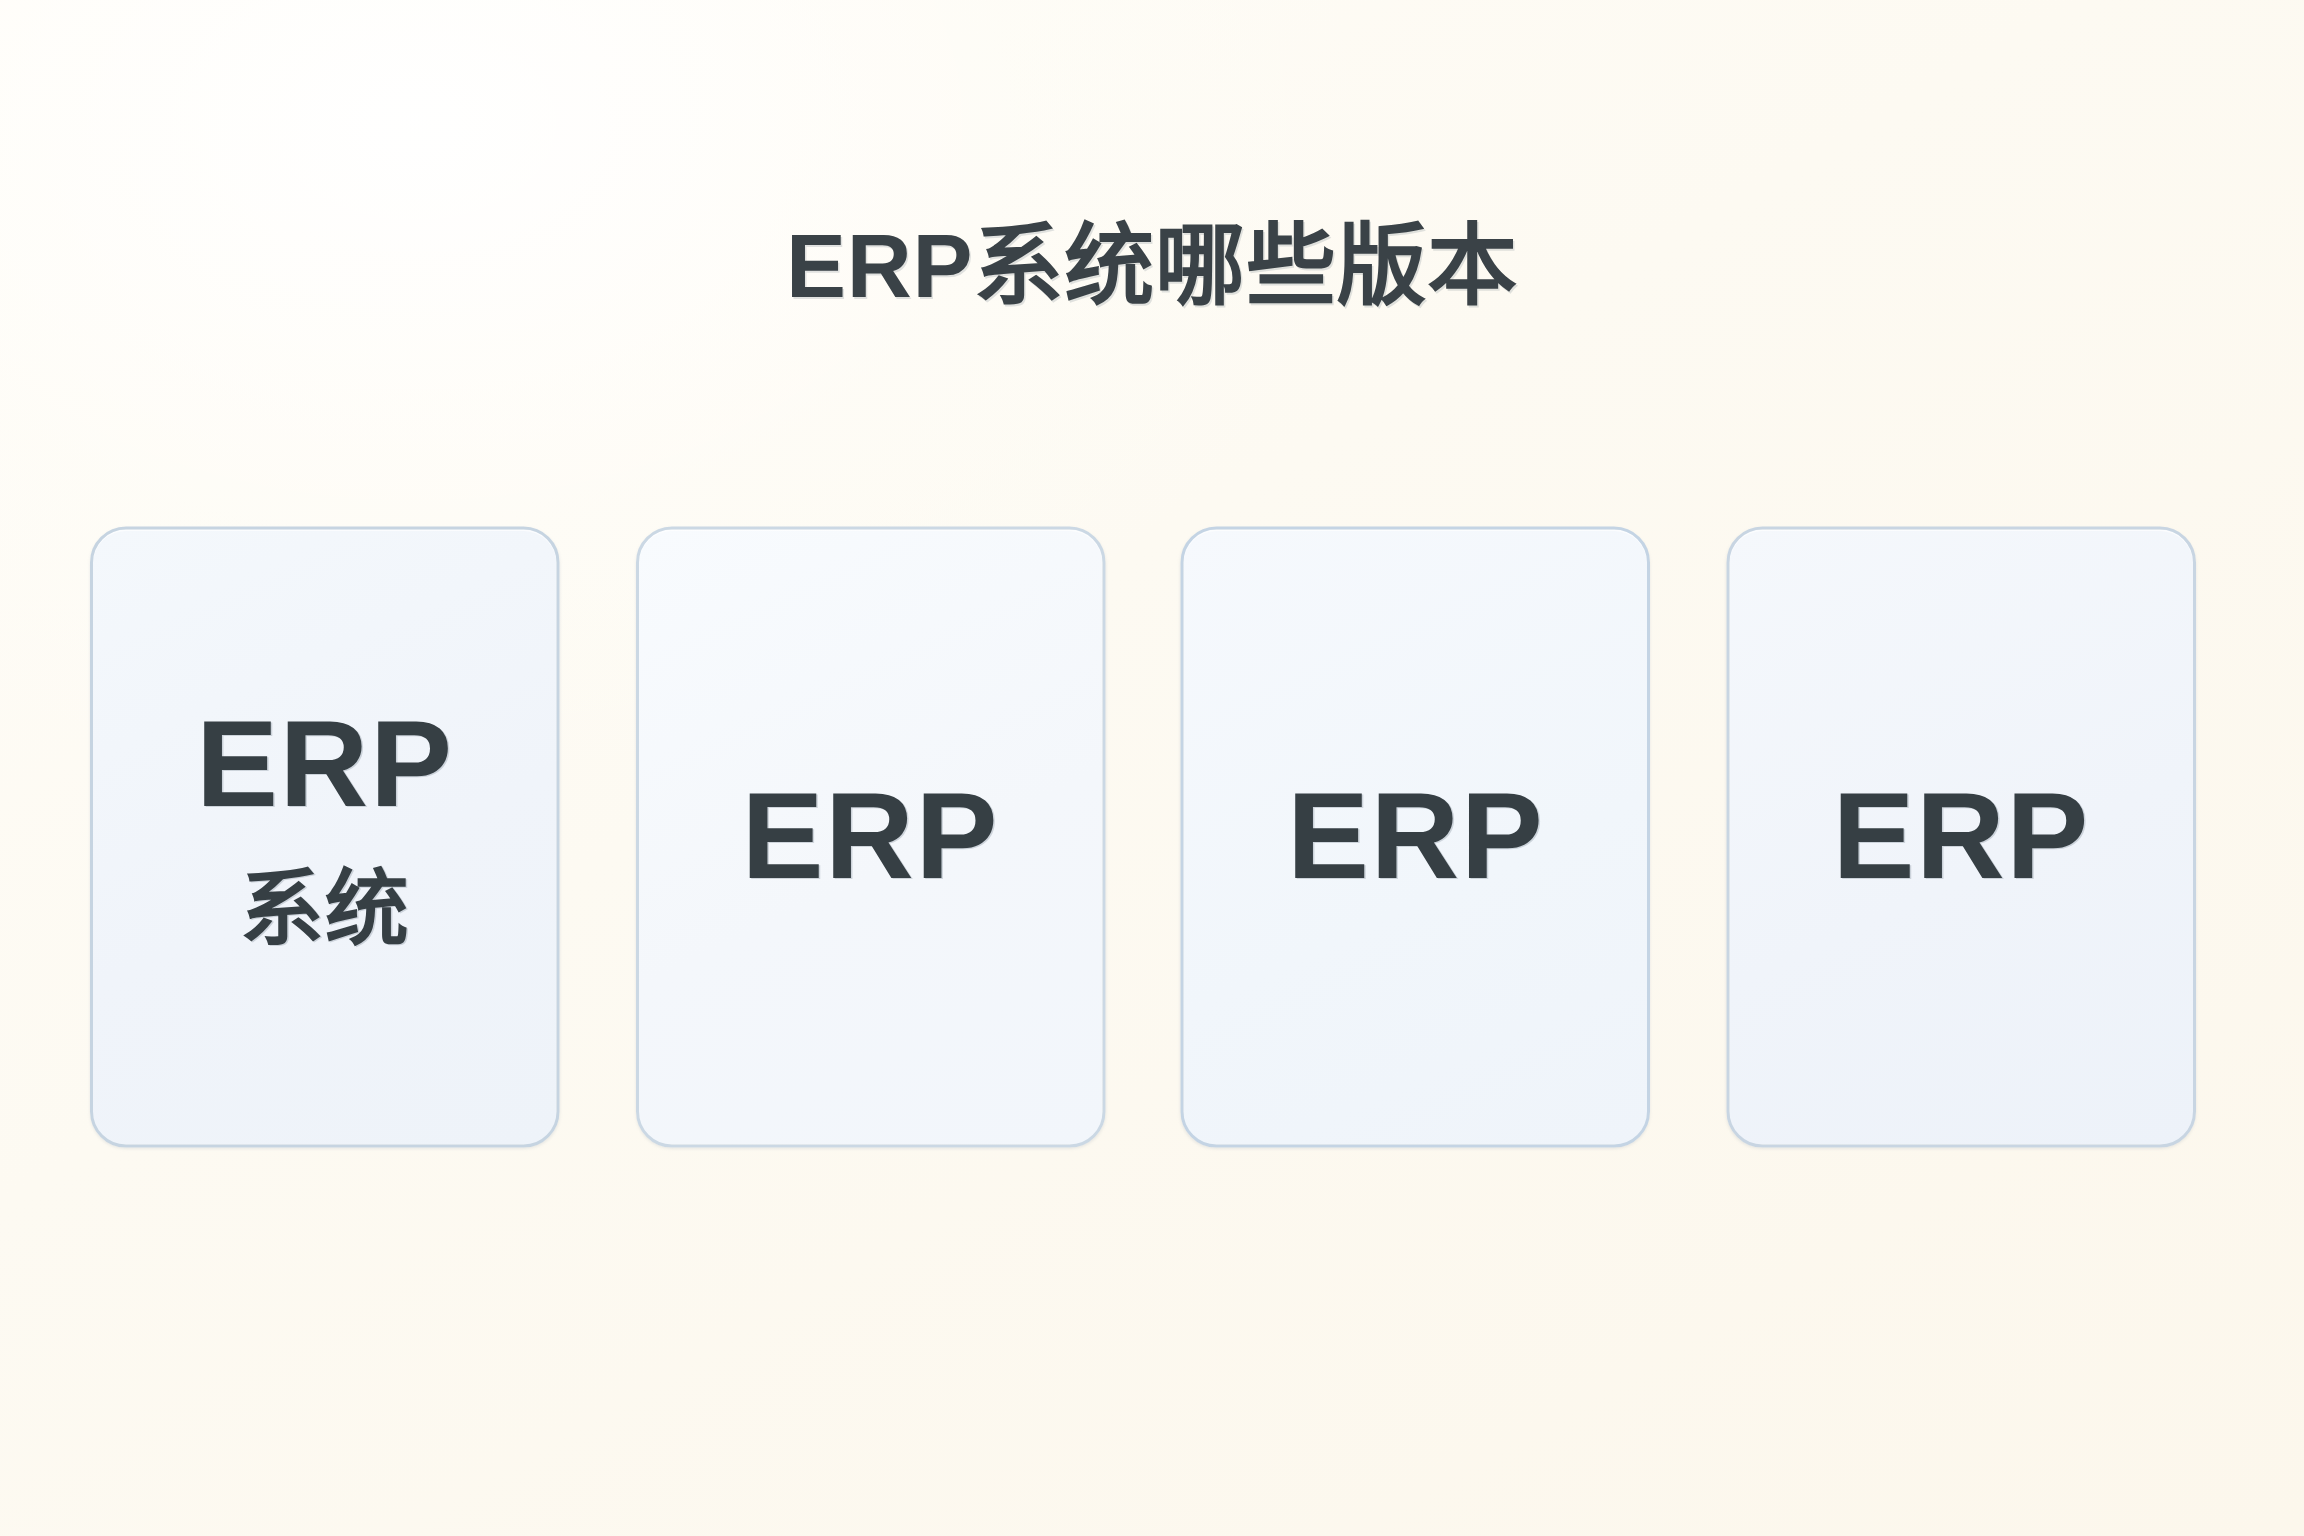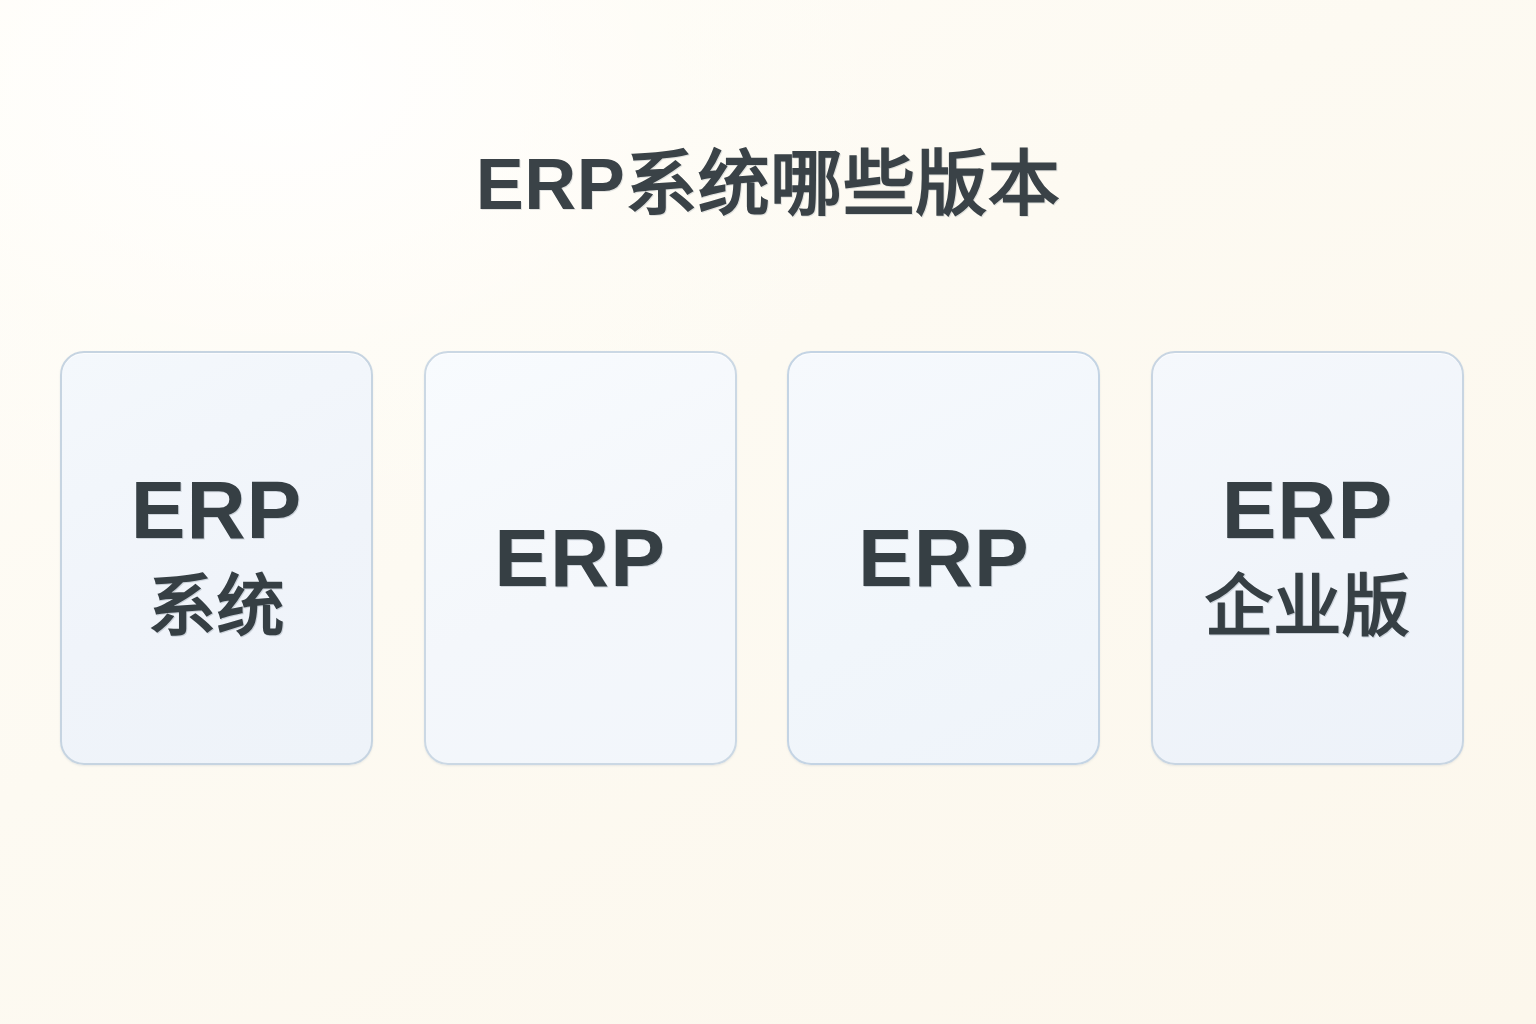--- a/index.html
+++ b/index.html
@@ -35,21 +35,21 @@
     position: absolute;
     left: 0;
     top: 148px;
     width: 1536px;
     text-align: center;
   }
 
   .page-title {
     display: inline-block;
     margin: 0;
-    font-size: 72px;
+    font-size: 60px;
     line-height: 1.0;
     font-weight: 700;
     letter-spacing: 0.5px;
     color: #3a4247;
     white-space: nowrap;
     text-shadow: 1px 1px 0 rgba(120,130,140,0.22);
   }
 
   
   .card-row {
@@ -110,21 +110,21 @@
     letter-spacing: 0.5px;
     white-space: nowrap;
     text-shadow: 1px 1px 0 rgba(120,132,145,0.30);
   }
 
   .card-text.line-brand {
     letter-spacing: 1px;
   }
 
   .card-text.line-edition {
-    font-size: 68px;
+    font-size: 56px;
   }
 </style>
 </head>
 <body>
 
 <div id="poster">
 
   <div class="title-wrap">
     <h1 class="page-title">ERP系统哪些版本</h1>
   </div>
@@ -139,17 +139,16 @@
     <div class="version-card tone-b">
       <span class="card-text line-brand">ERP</span>
     </div>
 
     <div class="version-card tone-c">
       <span class="card-text line-brand">ERP</span>
     </div>
 
     <div class="version-card tone-d">
       <span class="card-text line-brand">ERP</span>
-      <span class="card-text line-edition">企业版</span>
     </div>
 
   </div>
 </div>
 
 </body></html>

